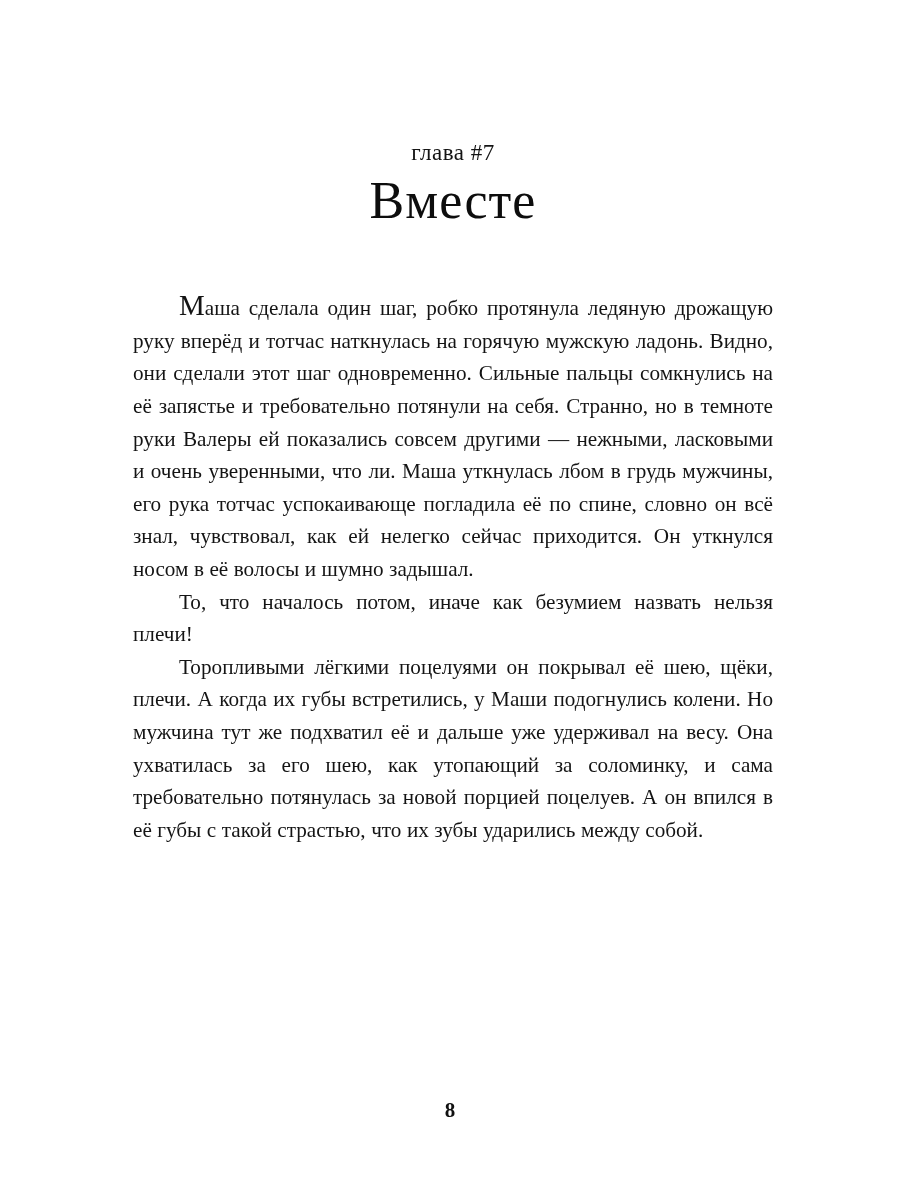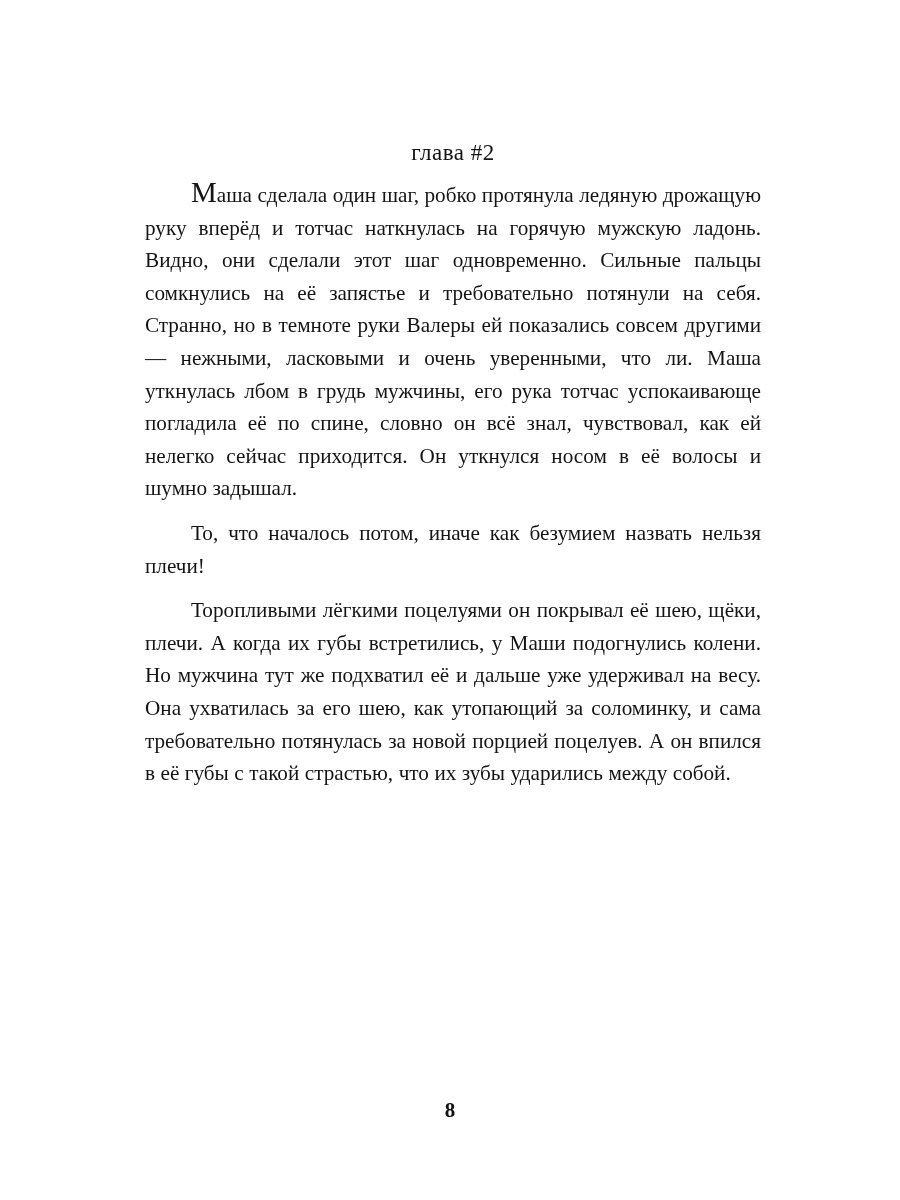--- a/index.html
+++ b/index.html
@@ -38,21 +38,21 @@
   .chapter-title {
     text-align: center;
     font-size: 52px;
     font-weight: 400;
     letter-spacing: 1px;
     color: #0d0d0d;
     margin: 0 0 62px 0;
     line-height: 1.1;
   }
   .body-text p {
-    margin: 12px;
+    margin: 0;
     font-size: 21.2px;
     line-height: 32.6px;
     text-align: justify;
     text-indent: 46px;
     color: #141414;
     -webkit-hyphens: none;
     hyphens: none;
     word-spacing: 0.2px;
   }
   .body-text p.first {
@@ -74,22 +74,23 @@
     color: #111111;
   }
 </style>
 </head>
 <body>
 
 <div class="page">
 
   <div class="content">
 
-    <div class="chapter-label">глава #2</div>
+    <div class="chapter-label">глава #7</div>
 
+    <h1 class="chapter-title">Вместе</h1>
 
     <div class="body-text">
 
       <p class="first"><span class="dropcap">М</span><span>аша сделала один шаг, робко протянула ледяную дрожащую руку вперёд и тотчас наткнулась на горячую мужскую ладонь. Видно, они сделали этот шаг одновременно. Сильные пальцы сомкнулись на её запястье и требовательно потянули на себя. Странно, но в темноте руки Валеры ей показались совсем другими — нежными, ласковыми и очень уверенными, что ли. Маша уткнулась лбом в грудь мужчины, его рука тотчас успокаивающе погладила её по спине, словно он всё знал, чувствовал, как ей нелегко сейчас приходится. Он уткнулся носом в её волосы и шумно задышал.</span></p>
 
       <p><span>То, что началось потом, иначе как безумием назвать нельзя плечи!</span></p>
 
       <p><span>Торопливыми лёгкими поцелуями он покрывал её шею, щёки, плечи. А когда их губы встретились, у Маши подогнулись колени. Но мужчина тут же подхватил её и дальше уже удерживал на весу. Она ухватилась за его шею, как утопающий за соломинку, и сама требовательно потянулась за новой порцией поцелуев. А он впился в её губы с такой страстью, что их зубы ударились между собой.</span></p>
 
 

